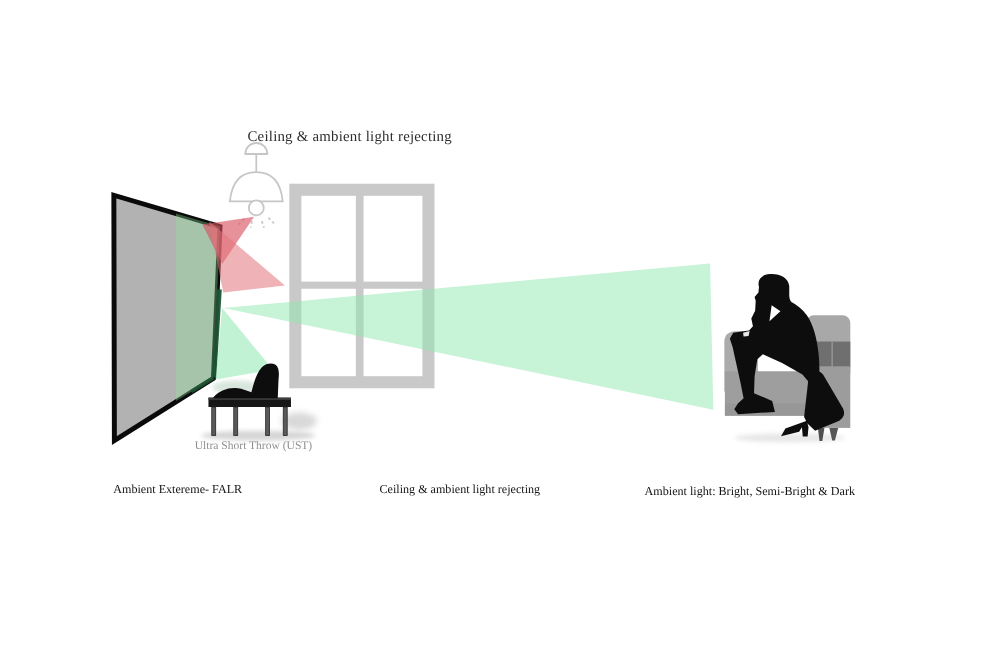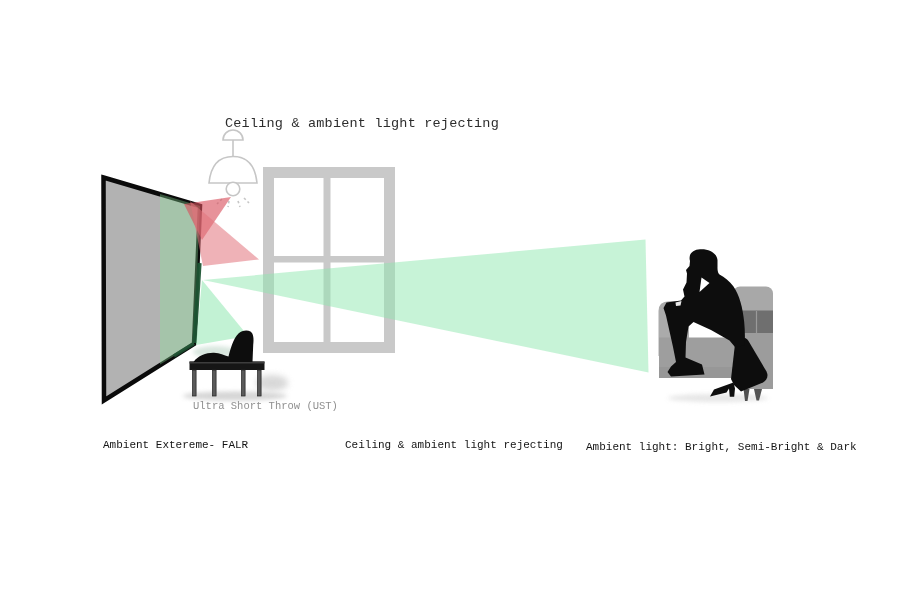--- a/index.html
+++ b/index.html
@@ -3,25 +3,25 @@
 <meta charset="utf-8">
 <style>
   :root{
     --background:#ffffff; --beam-green:#8fe8b0; --beam-red:#e2737b; --beam-red-dark:#d94f5c;
     --screen-gray:#b2b2b2; --screen-border:#0a0a0a; --screen-glow-green:#8ce79b;
     --screen-edge-green:#1e5534; --window-frame-gray:#c9c9c9; --lamp-outline-gray:#c6c6c6;
     --silhouette-black:#0d0d0d; --sofa-gray:#a8a8a8;
   }
   html,body{margin:0;padding:0;background:var(--background);}
   #stage{position:relative;width:900px;height:469px;background:var(--background);overflow:hidden;
-         font-family:Liberation Mono, monospace;}
+         font-family:Liberation Serif, serif;}
   #diagram{position:absolute;left:0;top:0;}
   .lbl{position:absolute;white-space:nowrap;color:#141414;}
   .lbl-title{left:225px;top:116px;font-size:13.5px;color:#2d2d2d;letter-spacing:.2px;}
-  .lbl-ust{left:177px;top:400px;font-size:10.5px;color:#8f8f8f;margin-left:16px;}
+  .lbl-ust{left:177px;top:400px;font-size:10.5px;color:#8f8f8f;}
   .lbl-screen{left:103px;top:439px;font-size:11px;}
   .lbl-window{left:345px;top:439px;font-size:11px;}
   .lbl-viewer{left:586px;top:441px;font-size:11px;}
   
   .win-frame{fill:var(--window-frame-gray);}
   .win-pane{fill:#ffffff;}
   .lamp{stroke:var(--lamp-outline-gray);stroke-width:1.6;fill:none;}
   .lamp-fill{fill:#ffffff;}
   .scr{fill:var(--screen-gray);stroke:var(--screen-border);stroke-width:4.5;stroke-linejoin:miter;}
   .scr-glow{fill:var(--screen-glow-green);fill-opacity:.34;}

